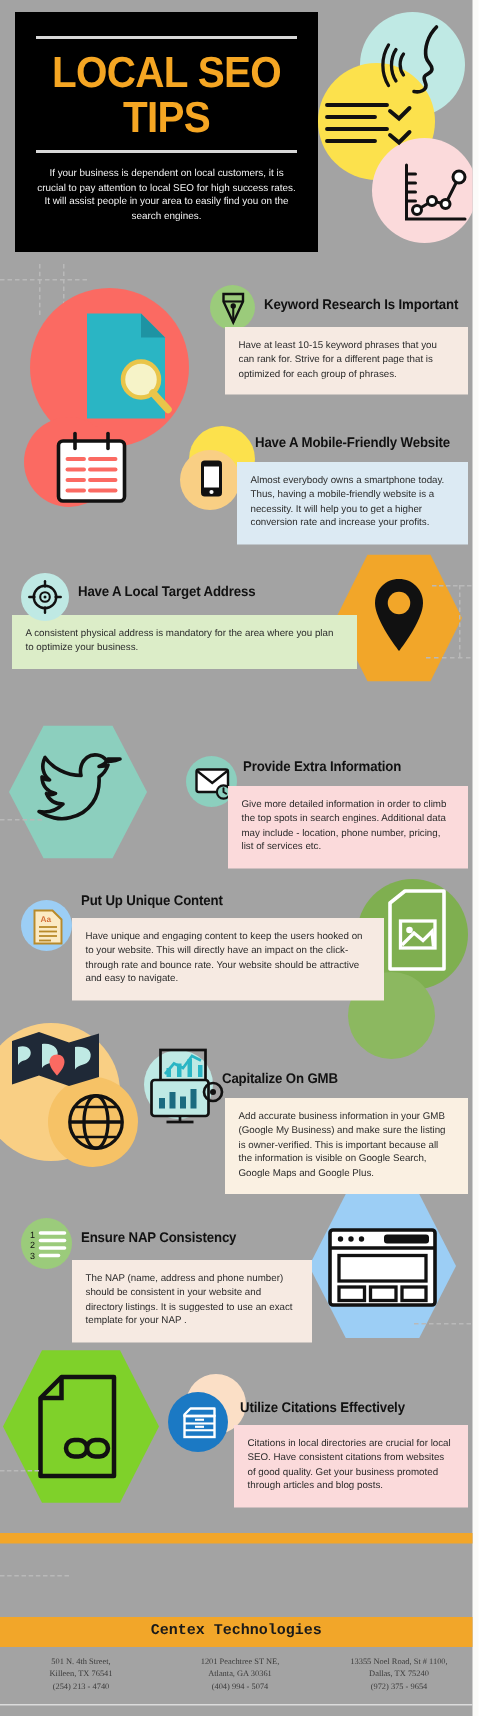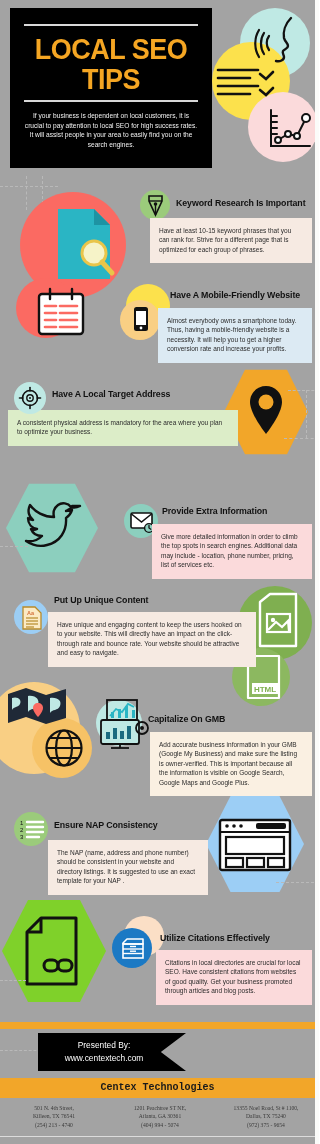--- a/index.html
+++ b/index.html
@@ -248,27 +248,20 @@
 
   <div class="circle" style="left:238px;top:586px;width:74px;height:74px;background:#7FAF50;"></div>
   <div class="circle" style="left:232px;top:648px;width:58px;height:58px;background:#8CB860;"></div>
 
   <div class="svgwrap" style="left:258px;top:592px;">
     <svg width="42" height="56" viewBox="0 0 42 56">
       <path d="M2 10 L12 2 H38 V54 H2 Z" fill="none" stroke="#fff" stroke-width="2.4" stroke-linejoin="round"></path>
       <rect x="9" y="22" width="23" height="18" fill="none" stroke="#fff" stroke-width="2.2"></rect>
       <circle cx="15" cy="28" r="2.2" fill="#fff"></circle>
       <polyline points="10,38 18,30 24,35 30,29 31,39" fill="none" stroke="#fff" stroke-width="2.2"></polyline>
-    </svg>
-  </div>
-  <div class="svgwrap" style="left:246px;top:654px;">
-    <svg width="36" height="46" viewBox="0 0 36 46">
-      <path d="M2 9 L10 2 H33 V44 H2 Z" fill="none" stroke="#fff" stroke-width="2.2" stroke-linejoin="round"></path>
-      <rect x="6" y="29" width="26" height="11" fill="#fff"></rect>
-      <text x="19" y="37.5" font-size="8" font-family="Liberation Sans, sans-serif" fill="#7FAF50" text-anchor="middle" font-weight="bold">HTML</text>
     </svg>
   </div>
 
   <div class="tip">
     <div class="badge" style="left:14px;top:600px;width:34px;height:34px;background:#9CCEF5;"></div>
     <div class="svgwrap" style="left:21px;top:605px;">
       <svg width="22" height="25" viewBox="0 0 22 25">
         <path d="M2 2 H14 L20 8 V24 H2 Z" fill="#FBEAC4" stroke="#B88A2A" stroke-width="1.3"></path>
         <text x="6" y="9.5" font-size="5.5" font-family="Liberation Sans, sans-serif" fill="#D4703A" font-weight="bold">Aa</text>
         <g stroke="#B88A2A" stroke-width="1.2">
@@ -397,24 +390,20 @@
       </svg>
     </div>
     <div class="tip-title" style="left:160px;top:932px;">Utilize Citations Effectively</div>
     <div class="tip-body" style="left:156px;top:950px;width:156px;background:#FBDADB;">Citations in local directories are crucial for local SEO. Have consistent citations from websites of good quality. Get your business promoted through articles and blog posts.</div>
   </div>
 
   <div class="bar-orange" style="top:1022px;width:319px;height:7px;"></div>
 
   <div class="dash-h" style="left:0;top:1050px;width:46px;"></div>
 
-  <div class="ribbon" style="left:38px;top:1033px;width:148px;height:38px;">
-    <div class="ribbon-t1" style="left:-8px;top:7px;">Presented By:</div>
-    <div class="ribbon-t2" style="left:-8px;top:20px;">www.centextech.com</div>
-  </div>
 
   <div class="bar-orange" style="top:1078px;width:319px;height:20px;"></div>
   <div class="company" style="left:0;top:1082px;">Centex Technologies</div>
 
   <div class="addr" style="left:6px;top:1104px;width:96px;">
     <div>501 N. 4th Street,</div>
     <div>Killeen, TX 76541</div>
     <div>(254) 213 - 4740</div>
   </div>
   <div class="addr" style="left:110px;top:1104px;width:100px;">

